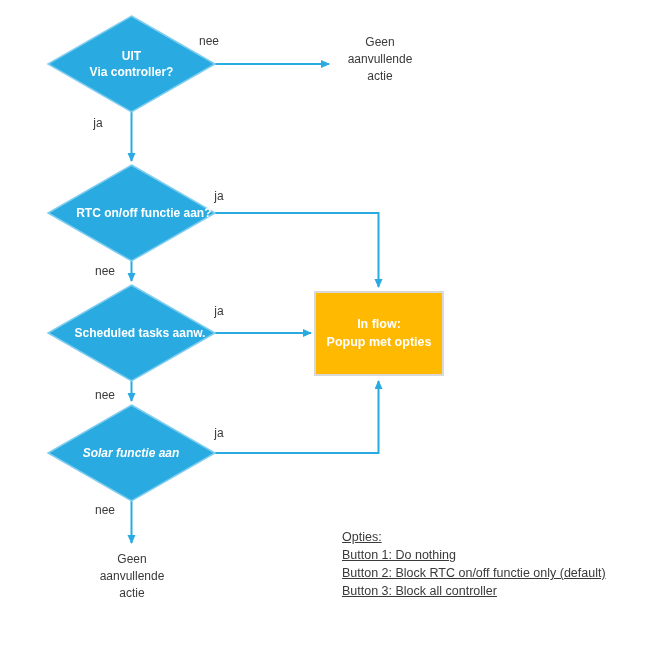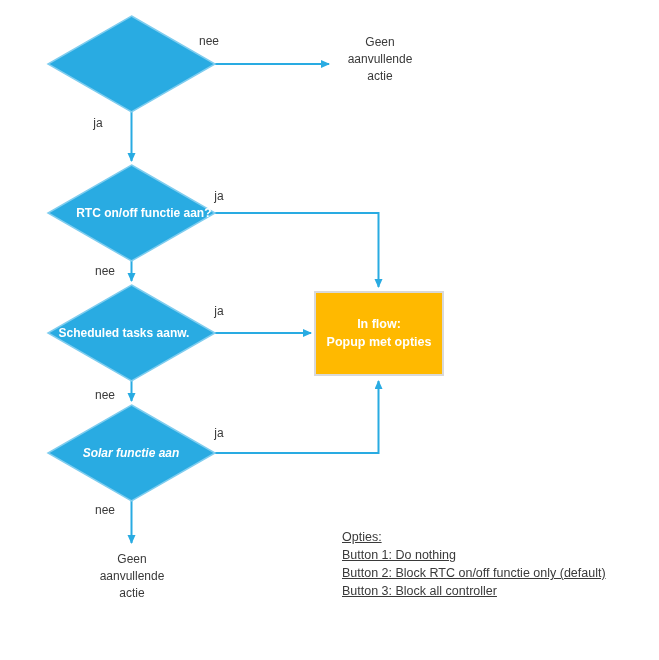--- a/index.html
+++ b/index.html
@@ -94,22 +94,24 @@
     <path class="line" d="M131.5 501 V543" marker-end="url(#arw)"></path>
 
     <polygon class="diamond" points="131.5,16 215,64 131.5,112 48,64"></polygon>
     <polygon class="diamond" points="131.5,165 215,213 131.5,261 48,213"></polygon>
     <polygon class="diamond" points="131.5,285 215,333 131.5,381 48,333"></polygon>
     <polygon class="diamond" points="131.5,405 215,453 131.5,501 48,453"></polygon>
 
     <rect class="popup-rect" x="315" y="292" width="128" height="83"></rect>
   </svg>
 
+  <div class="txt node-label" style="left:131.5px; top:64px;">UIT
+Via controller?</div>
   <div class="txt node-label" style="left:131.5px; top:213px;text-align:right;">RTC on/off functie aan?</div>
-  <div class="txt node-label" style="left:124px; top:333px;">Scheduled tasks aanw.</div>
+  <div class="txt node-label" style="left:140px; top:333px;">Scheduled tasks aanw.</div>
   <div class="txt node-label" style="left:131px; top:453px;font-style:italic;">Solar functie aan</div>
 
   <div class="txt popup-label" style="left:379px; top:333px;">In flow:
 Popup met opties</div>
 
   <div class="txt" style="left:380px; top:59px;">Geen
 aanvullende
 actie</div>
   <div class="txt" style="left:132px; top:576px;">Geen
 aanvullende

